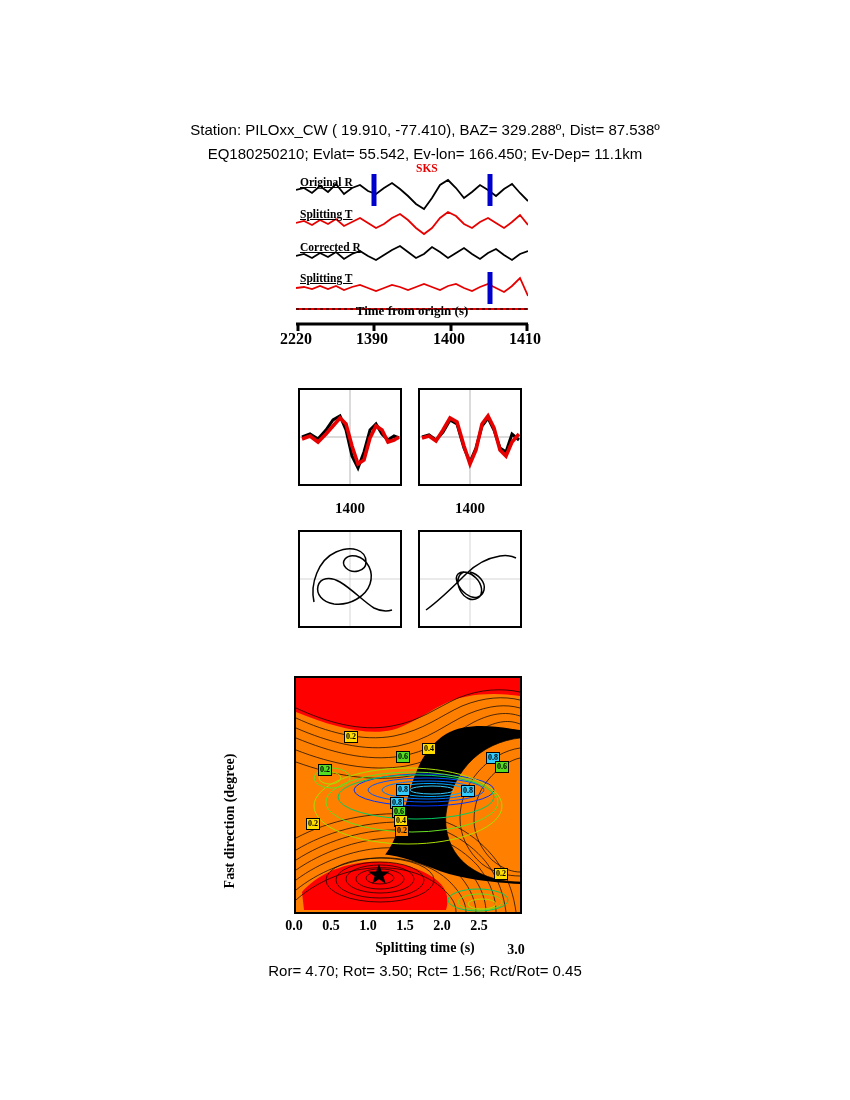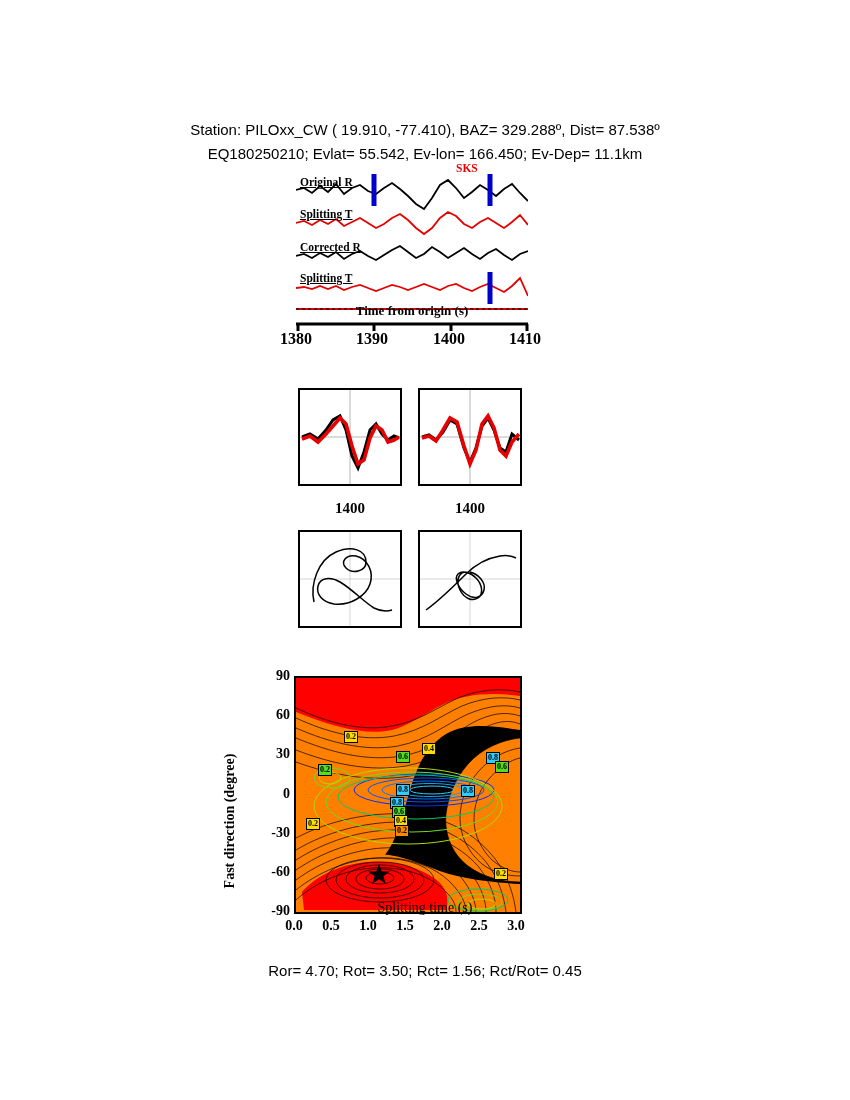--- a/index.html
+++ b/index.html
@@ -52,21 +52,20 @@
     text-decoration: underline;
     white-space: nowrap;
   }
   .sks-label {
     position: absolute;
     font-size: 11.5px;
     font-weight: bold;
     color: #e60000;
     font-family: "Liberation Serif", serif;
     white-space: nowrap;
-    margin-left: 40px;
   }
   .time-axis-label {
     position: absolute;
     left: 296px;
     top: 303px;
     width: 232px;
     text-align: center;
     font-size: 13px;
     font-weight: bold;
     font-family: "Liberation Serif", serif;
@@ -162,25 +161,25 @@
     position: absolute;
     font-size: 14px;
     font-family: "Liberation Serif", serif;
     font-weight: bold;
     text-align: center;
     white-space: nowrap;
   }
   .x-axis-title {
     position: absolute;
     left: 0;
-    top: 900px;
+    top: 940px;
     width: 850px;
     text-align: center;
     font-size: 14px;
-    font-weight: normal;
+    font-weight: bold;
     font-family: "Liberation Serif", serif;
   }
   .footer {
     position: absolute;
     left: 0;
     top: 962px;
     width: 850px;
     text-align: center;
     font-size: 15px;
     font-family: "Liberation Sans", sans-serif;
@@ -237,21 +236,21 @@
   <div class="time-axis-label">Time from origin (s)</div>
 
   <svg style="position:absolute; left:294px; top:320px;" width="236" height="12">
     <line x1="2" y1="4" x2="234" y2="4" stroke="#000" stroke-width="3"></line>
     <line x1="4" y1="4" x2="4" y2="11" stroke="#000" stroke-width="3"></line>
     <line x1="80" y1="4" x2="80" y2="11" stroke="#000" stroke-width="3"></line>
     <line x1="157" y1="4" x2="157" y2="11" stroke="#000" stroke-width="3"></line>
     <line x1="233" y1="4" x2="233" y2="11" stroke="#000" stroke-width="3"></line>
   </svg>
   <div class="axis-ticks">
-    <span style="left:0px;">1380</span>
+    <span style="left:0px;">2220</span>
     <span style="left:76px;">1390</span>
     <span style="left:153px;">1400</span>
     <span style="left:229px;">1410</span>
   </div>
 
   <div class="box" style="left:298px; top:388px; width:104px; height:98px;">
     <svg width="100" height="94" viewBox="0 0 100 94">
       <line x1="0" y1="47" x2="100" y2="47" stroke="#888" stroke-width="0.6"></line>
       <line x1="50" y1="0" x2="50" y2="94" stroke="#888" stroke-width="0.6"></line>
       <path d="M2,47 L10,44 L18,49 L26,40 L33,30 L40,26 L46,40 L52,66 L58,78 L64,62 L70,40 L76,34 L82,44 L88,50 L94,46 L99,48" fill="none" stroke="#000000" stroke-width="3"></path>
@@ -281,29 +280,20 @@
       <line x1="0" y1="47" x2="100" y2="47" stroke="#bbb" stroke-width="0.6"></line>
       <line x1="50" y1="0" x2="50" y2="94" stroke="#bbb" stroke-width="0.6"></line>
       <path d="M6,78 C20,68 34,54 46,42 C56,32 68,26 80,24 C86,23 92,24 96,26" fill="none" stroke="#000" stroke-width="1.5"></path>
       <path d="M44,40 C38,42 36,50 40,58 C44,66 52,70 58,66 C64,62 62,52 56,46 C50,40 42,38 38,42 C34,46 38,56 46,62 C54,68 62,66 64,58 C66,50 58,42 50,40" fill="none" stroke="#000" stroke-width="1.5"></path>
     </svg>
   </div>
 
 
   <div class="y-axis-title" style="top:916px;">Fast direction (degree)</div>
 
-  <div class="y-ticks">
-    <div class="y-tick" style="top:-8px;">90</div>
-    <div class="y-tick" style="top:31px;">60</div>
-    <div class="y-tick" style="top:70px;">30</div>
-    <div class="y-tick" style="top:110px;">0</div>
-    <div class="y-tick" style="top:149px;">-30</div>
-    <div class="y-tick" style="top:188px;">-60</div>
-    <div class="y-tick" style="top:227px;">-90</div>
-  </div>
 
   <div class="contour-plot">
     <svg width="224" height="234" viewBox="0 0 224 234">
       <defs>
         <clipPath id="plotclip">
             <rect x="0" y="0" width="224" height="234"></rect>
           </clipPath>
       </defs>
       <g clip-path="url(#plotclip)">
         <rect x="0" y="0" width="224" height="234" fill="#000000"></rect>
@@ -387,20 +377,20 @@
     <div class="contour-label" style="left:198px; top:190px; background:#ffdd00;">0.2</div>
   </div>
 
   <div class="x-ticks">
     <span class="x-tick" style="left:6px;   width:36px;">0.0</span>
     <span class="x-tick" style="left:43px;  width:36px;">0.5</span>
     <span class="x-tick" style="left:80px;  width:36px;">1.0</span>
     <span class="x-tick" style="left:117px; width:36px;">1.5</span>
     <span class="x-tick" style="left:154px; width:36px;">2.0</span>
     <span class="x-tick" style="left:191px; width:36px;">2.5</span>
-    <span class="x-tick" style="left:228px; width:36px;">3.0</span>
+    <span class="x-tick" style="left:228px; width:36px;margin-top:24px;">3.0</span>
   </div>
 
   <div class="x-axis-title">Splitting time (s)</div>
 
   <div class="footer">Ror= 4.70; Rot= 3.50; Rct= 1.56; Rct/Rot= 0.45</div>
 
 </div>
 
 </body></html>

